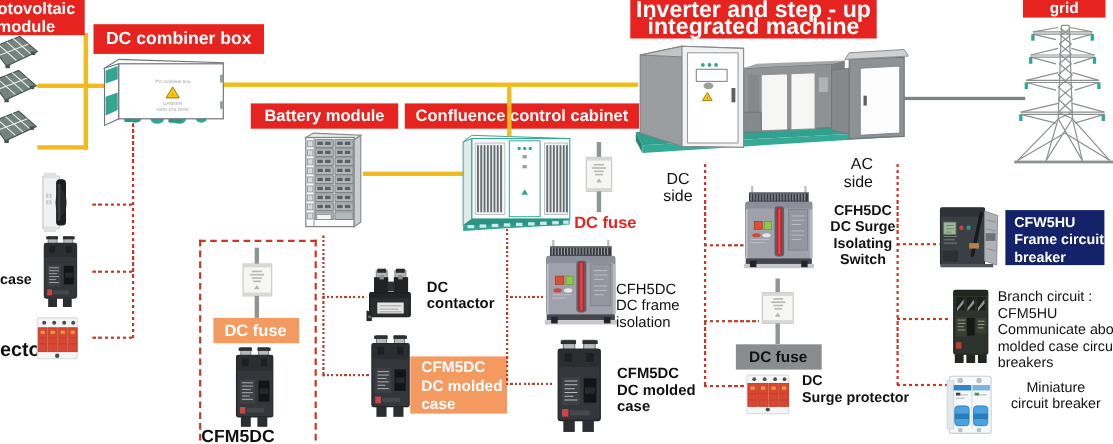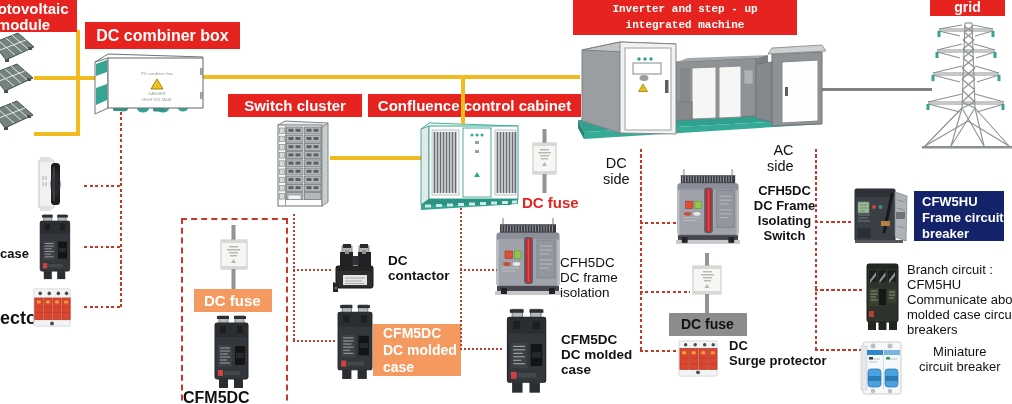--- a/index.html
+++ b/index.html
@@ -47,39 +47,39 @@
 <div class="rdh" style="left:640px;top:291px;width:50px;"></div>
 <div class="rdh" style="left:640px;top:350px;width:38px;"></div>
 
 <div class="rdv" style="left:815px;top:149px;height:202px;"></div>
 <div class="rdh" style="left:815px;top:221px;width:39px;"></div>
 <div class="rdh" style="left:815px;top:289px;width:49px;"></div>
 <div class="rdh" style="left:815px;top:349px;width:46px;"></div>
 
 <div class="lbl" style="left:-30px;top:0px;width:107px;height:31px;font-size:15px;line-height:15.5px;padding-top:1px;">Photovoltaic<br>module</div>
 <div class="lbl" style="left:85px;top:22px;width:155px;height:27px;font-size:16px;line-height:27px;">DC combiner box</div>
-<div class="lbl" style="left:228px;top:94px;width:134px;height:23px;font-size:15px;line-height:23px;">Switch cluster</div>
+<div class="lbl" style="left:228px;top:94px;width:134px;height:23px;font-size:15px;line-height:23px;">Battery module</div>
 <div class="lbl" style="left:368px;top:94px;width:213px;height:23px;font-size:15px;line-height:23px;">Confluence control cabinet</div>
-<div class="lbl" style="left:573px;top:0px;width:224px;height:34px;font-size:11px;line-height:16px;padding-top:1px;font-family:Liberation Mono, monospace;">Inverter and step - up<br>integrated machine</div>
+<div class="lbl" style="left:573px;top:0px;width:224px;height:34px;font-size:21px;line-height:16px;padding-top:1px;">Inverter and step - up<br>integrated machine</div>
 <div class="lbl" style="left:930px;top:0px;width:75px;height:16px;font-size:14px;line-height:15px;">grid</div>
 
 <div class="abs" style="left:194px;top:289px;width:78px;height:23px;z-index:3;background:#f49a61;color:#fff;font-weight:bold;font-size:15px;line-height:23px;padding-left:10px;box-sizing:border-box;">DC fuse</div>
 <div class="abs" style="left:373px;top:324px;width:88px;height:52px;z-index:3;background:#f49a61;color:#fff;font-weight:bold;font-size:14px;line-height:17px;padding:1px 0 0 10px;box-sizing:border-box;">CFM5DC<br>DC molded<br>case</div>
 <div class="abs" style="left:669px;top:313px;width:78px;height:23px;z-index:3;background:#8a8c8e;color:#111;font-weight:bold;font-size:14px;line-height:23px;padding-left:12px;box-sizing:border-box;">DC fuse</div>
 <div class="abs" style="left:914px;top:191px;width:90px;height:50px;background:#132269;color:#fff;font-weight:bold;font-size:13px;line-height:16px;padding:3px 0 0 8px;box-sizing:border-box;">CFW5HU<br>Frame circuit<br>breaker</div>
 
 <div class="txt" style="left:0px;top:246px;font-size:13px;font-weight:bold;">case</div>
 <div class="txt" style="left:0px;top:308px;font-size:18px;font-weight:bold;">ector</div>
 <div class="txt" style="left:183px;top:389px;font-size:16px;font-weight:bold;">CFM5DC</div>
 <div class="txt" style="left:388px;top:253px;font-size:13.5px;font-weight:bold;line-height:15px;">DC<br>contactor</div>
 <div class="txt" style="left:560px;top:255px;font-size:13.5px;font-weight:normal;line-height:15px;">CFH5DC<br>DC frame<br>isolation</div>
 <div class="txt" style="left:561px;top:332px;font-size:13.5px;font-weight:bold;line-height:15px;">CFM5DC<br>DC molded<br>case</div>
 <div class="txt" style="left:603px;top:155px;font-size:14.5px;line-height:16px;text-align:center;">DC<br>side</div>
 <div class="txt" style="left:767px;top:142px;font-size:14.5px;line-height:16px;text-align:right;">AC<br>side</div>
-<div class="txt" style="left:752px;top:183px;width:65px;font-size:13px;font-weight:bold;line-height:15px;text-align:center;white-space:normal;">CFH5DC DC Frame Isolating Switch</div>
+<div class="txt" style="left:752px;top:183px;width:65px;font-size:13px;font-weight:bold;line-height:15px;text-align:center;white-space:normal;">CFH5DC DC Surge Isolating Switch</div>
 <div class="txt" style="left:729px;top:339px;font-size:13px;font-weight:bold;line-height:14.5px;">DC<br>Surge protector</div>
 <div class="txt" style="left:907px;top:262px;font-size:13px;line-height:15px;">Branch circuit :<br>CFM5HU<br>Communicate abou<br>molded case circui<br>breakers</div>
 <div class="txt" style="left:919px;top:344px;font-size:13px;line-height:15px;text-align:center;">Miniature<br>circuit breaker</div>
 <div class="txt" style="left:522px;top:194px;font-size:15px;font-weight:bold;color:#e6231f;">DC fuse</div>
 
 <svg class="abs" style="left:-8px;top:32px;" width="44" height="31" viewBox="0 0 44 31">
  <polygon points="1,11 26,1 42,15 14,28" fill="#74837d" stroke="#46534e" stroke-width="1"></polygon>
  <g stroke="#e8ebe9" stroke-width="1" fill="none">
   <line x1="7" y1="9" x2="23" y2="23"></line>
       <line x1="14" y1="6" x2="30" y2="20"></line>

